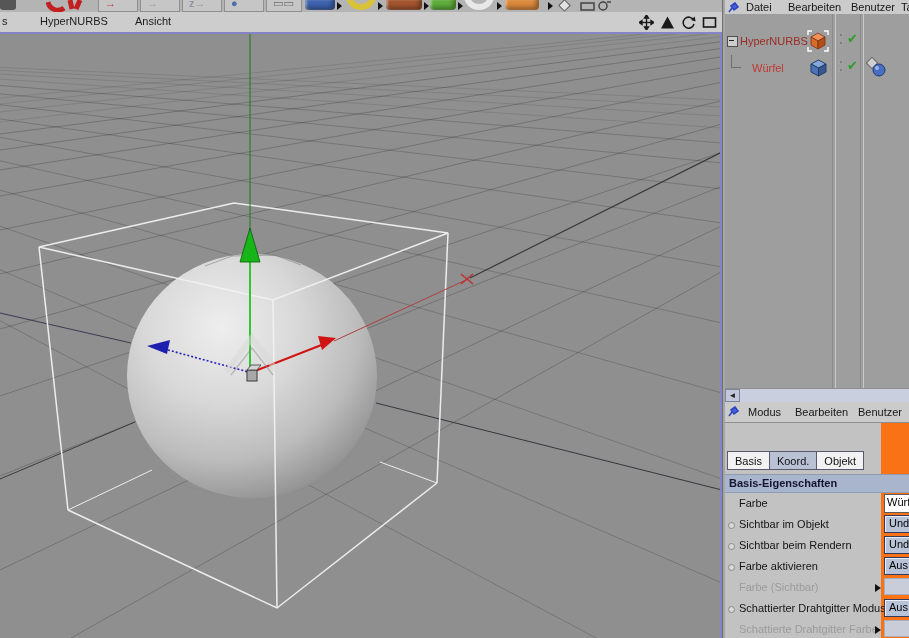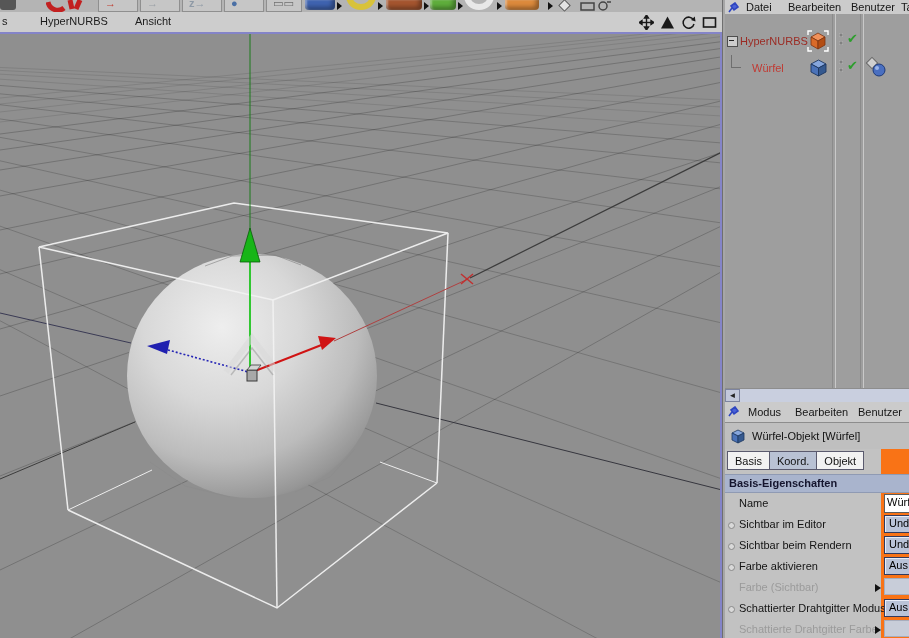--- a/index.html
+++ b/index.html
@@ -332,49 +332,39 @@
         <span class="pin" style="top:4px;">
           <svg width="11" height="11" viewBox="0 0 11 11">
               <path d="M1 10 L4 6 M3 4 L7 1 L10 5 L6 8 Z" stroke="#2f46c0" stroke-width="1.6" fill="#4a62d8"></path>
             </svg>
         </span>
         <span class="menu-item" style="left:23px;top:4px;">Modus</span>
         <span class="menu-item" style="left:70px;top:4px;">Bearbeiten</span>
         <span class="menu-item" style="left:133px;top:4px;">Benutzer</span>
       </div>
 
-      <div id="am-title">
-        <span style="position:absolute;left:4px;top:4px;">
-          <svg width="18" height="18" viewBox="0 0 18 18">
-            <polygon points="3,6 9,3 15,6 9,9" fill="#86a6dc" stroke="#1d3760" stroke-width="0.8"></polygon>
-            <polygon points="3,6 9,9 9,16 3,13" fill="#4a72b8" stroke="#1d3760" stroke-width="0.8"></polygon>
-            <polygon points="15,6 9,9 9,16 15,13" fill="#35598f" stroke="#1d3760" stroke-width="0.8"></polygon>
-          </svg>
-        </span>
-        <span class="t">Würfel-Objekt [Würfel]</span>
-      </div>
 
       <div id="am-tabs">
         <div class="am-tab sel">Basis</div>
         <div class="am-tab unsel">Koord.</div>
         <div class="am-tab sel">Objekt</div>
       </div>
 
       <div id="am-section">
         <span>Basis-Eigenschaften</span>
       </div>
 
       <div id="am-rows">
           <div class="am-row" style="top: 0px;">
-            <span class="am-label">Name</span>
+            <span class="am-label">Farbe</span>
             <div class="am-input">Würfel</div>
           </div>
           <div class="am-row" style="top: 21px;">
             <div class="am-bullet"></div>
-            <span class="am-label">Sichtbar im Editor</span>
+            <span class="am-label">Sichtbar im Objekt</span>
             <div class="am-dd">Und</div>
           </div>
           <div class="am-row" style="top: 42px;">
             <div class="am-bullet"></div>
             <span class="am-label">Sichtbar beim Rendern</span>
             <div class="am-dd">Und</div>
           </div>
           <div class="am-row" style="top: 63px;">
             <div class="am-bullet"></div>
             <span class="am-label">Farbe aktivieren</span>

